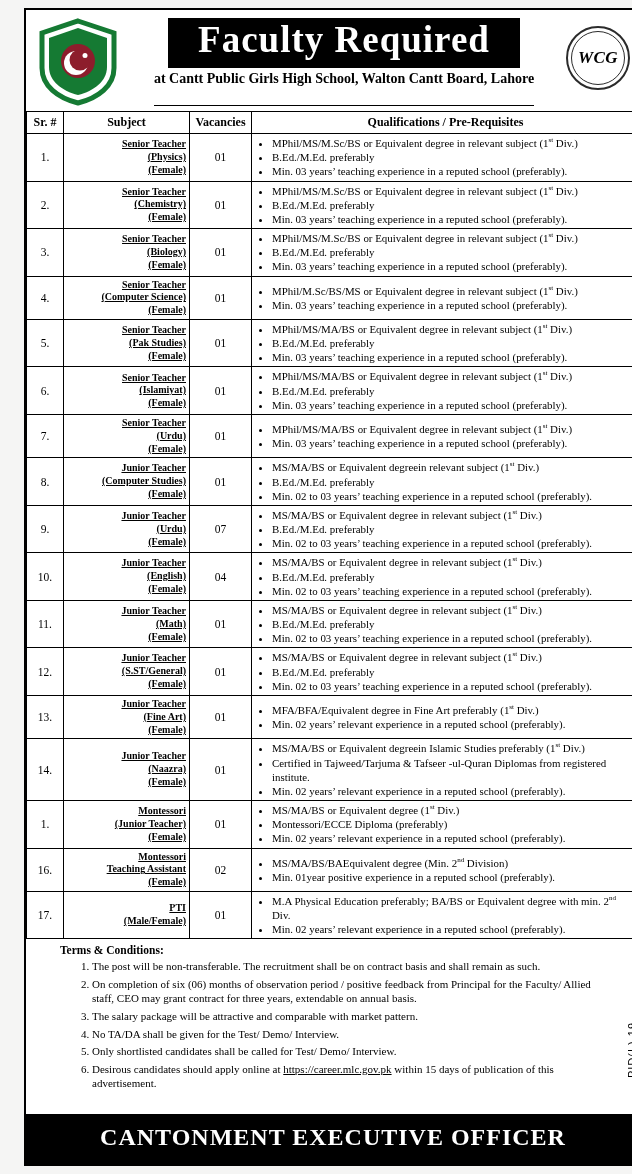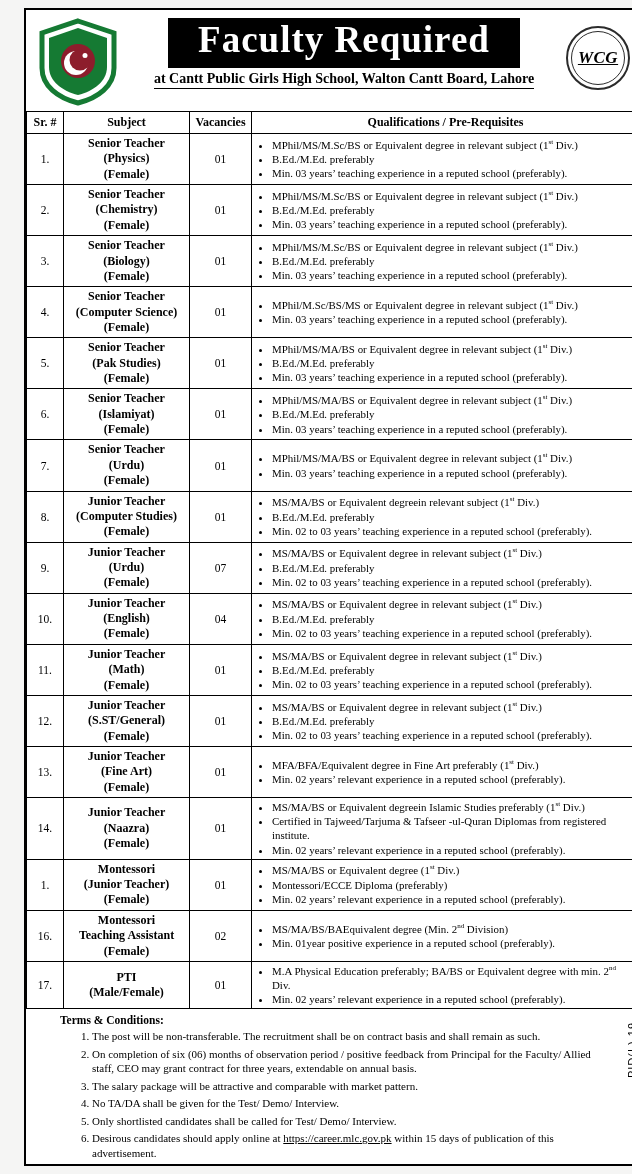--- a/index.html
+++ b/index.html
@@ -13,40 +13,40 @@
   
   .header { display:flex; align-items:flex-start; padding:8px 10px 3px 8px; }
   .crest { width:88px; flex:0 0 88px; display:flex; justify-content:center; }
   .title-wrap { flex:1; display:flex; flex-direction:column; align-items:center; }
   .title-box {
     background:#000; color:#fff; font-weight:bold; font-size:37px;
     padding:2px 30px 7px; letter-spacing:1px; line-height:1.1;
   }
   .subtitle {
     font-weight:bold; font-size:14px; margin-top:3px;
-    border-bottom:1.5px solid #000; padding-bottom:1px;
+    border-bottom:1.5px solid #000; padding-bottom:18px;
   }
   .wcg {
     flex:0 0 64px; width:64px; height:64px; margin-top:8px;
     border:2.5px solid #2b2b2b; border-radius:50%; padding:3px;
   }
   .wcg-ring {
     width:100%; height:100%; border:1.5px solid #2b2b2b; border-radius:50%;
     display:flex; align-items:center; justify-content:center;
   }
-  .wcg-text { font-weight:bold; font-size:17px; font-style:italic; letter-spacing:0.5px;text-decoration:underline; }
+  .wcg-text { font-weight:bold; font-size:17px; font-style:italic; letter-spacing:0.5px; }
   
   .job-table { width:100%; border-collapse:collapse; font-size:11px; margin-top:2px; }
   .job-table th, .job-table td { border:1px solid #000; padding:2px 3px; vertical-align:middle; }
   .job-table thead th { font-size:12px; font-weight:bold; text-align:center; padding:3px 2px; }
   .c-sr  { width:37px; }
   .c-sub { width:126px; }
   .c-vac { width:62px; }
   .sr-cell  { text-align:center; font-size:11.5px; }
-  .subject-cell { text-align:center; font-weight:bold; font-size:12px; line-height:1.28; }
+  .subject-cell { text-align:right; font-weight:bold; font-size:10px; line-height:1.28;text-decoration:underline; }
   .vac-cell { text-align:center; font-size:11.5px; }
   .qual-cell ul { margin:0; padding-left:17px; }
   .qual-cell li { line-height:1.3; font-size:10.9px; margin:0; }
   sup { font-size:7px; line-height:0; }
   
   .terms { padding:5px 40px 2px 38px; font-size:11px; }
   .terms-heading { font-weight:bold; font-size:11.5px; margin-left:-4px; }
   .terms ol { margin:3px 0 0 0; padding-left:28px; }
   .terms li { margin-bottom:3px; line-height:1.32; }
   .link { font-weight:normal; text-decoration:underline; }

